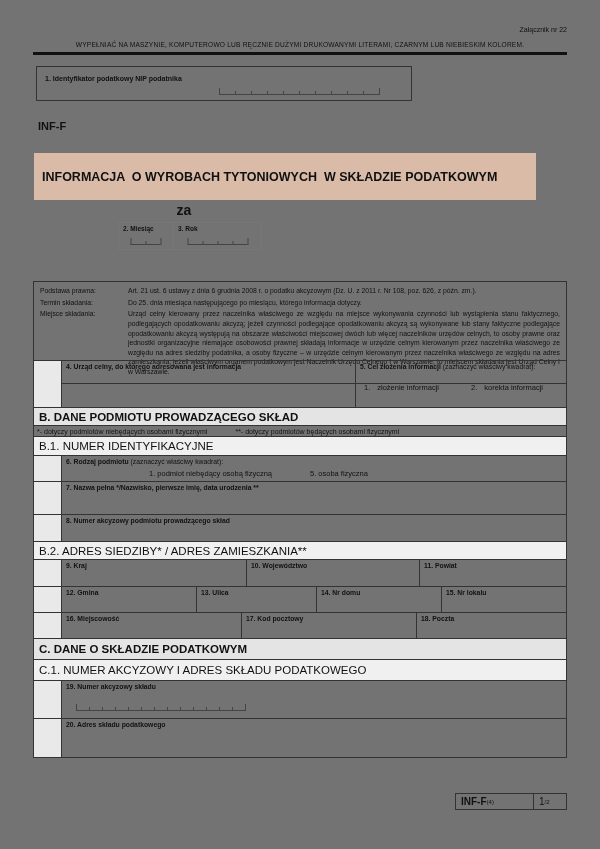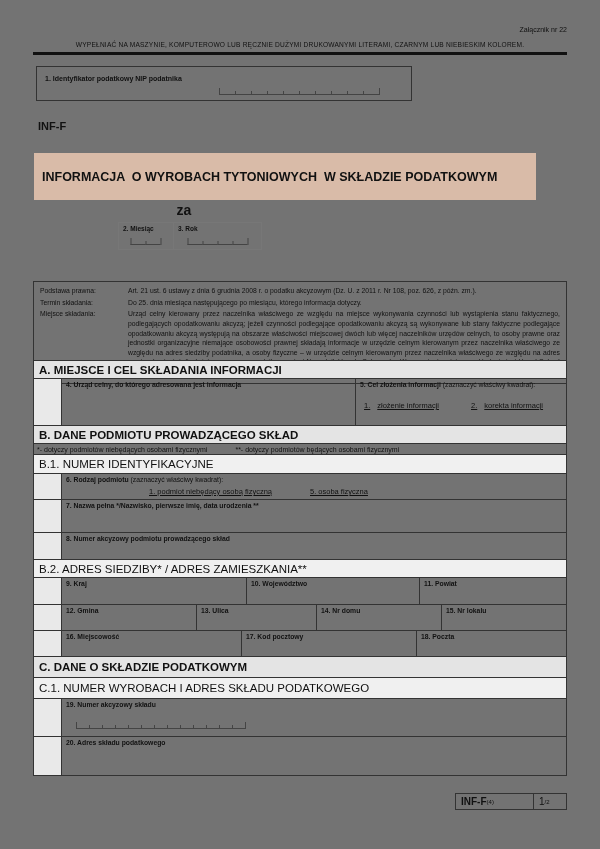--- a/index.html
+++ b/index.html
@@ -41,21 +41,21 @@
   .band.main{background:#e4e4e4;font-size:11.5px;font-weight:bold;}
   .band.sub{background:#f0f0f0;font-size:11.5px;font-weight:normal;}
   .frow{display:flex;box-sizing:border-box;border-bottom:1px solid #333;}
   .gutter{flex:0 0 27px;background:#e9e9e9;border-right:1px solid #333;}
   .fbox{position:relative;box-sizing:border-box;border-right:1px solid #333;}
   .fbox:last-child{border-right:none;}
   .flabel{position:absolute;top:2px;left:4px;font-size:6.8px;font-weight:bold;white-space:nowrap;}
   .fhint{font-weight:normal;}
   .footnotes{box-sizing:border-box;border-bottom:1px solid #333;font-size:7px;display:flex;align-items:center;padding-left:3px;}
   .footnotes span{margin-right:28px;}
-  .option{position:absolute;font-size:7.5px;white-space:nowrap;text-decoration:underline;}
+  .option{position:absolute;font-size:7.5px;white-space:nowrap;}
   .opt-num{margin-right:7px;}
 
   
   .ruler{display:inline-flex;align-items:flex-end;height:7px;border-right:1px solid #444;}
   .ruler .ruler-cell{box-sizing:border-box;height:4px;border-left:1px solid #444;border-bottom:1px solid #444;}
   .ruler .ruler-cell:first-child{height:7px;}
   .ruler.w16 .ruler-cell{width:16px;}
   .ruler.w15 .ruler-cell{width:15px;}
   .ruler.w13 .ruler-cell{width:13px;}
   .ruler-abs{position:absolute;}
@@ -129,23 +129,20 @@
       <div class="legal-text">Do 25. dnia miesiąca następującego  po miesiącu, którego informacja dotyczy.</div>
     </div>
     <div class="legal-row">
       <div class="legal-label">Miejsce składania:</div>
       <div class="legal-text">Urząd celny kierowany przez naczelnika właściwego ze względu na miejsce wykonywania czynności lub wystąpienia stanu faktycznego, podlegających opodatkowaniu akcyzą; jeżeli czynności podlegające opodatkowaniu akcyzą są wykonywane lub stany faktyczne podlegające opodatkowaniu akcyzą występują na obszarze właściwości miejscowej dwóch lub więcej naczelników urzędów celnych, to osoby prawne oraz jednostki organizacyjne niemające osobowości prawnej składają informacje w urzędzie celnym kierowanym przez naczelnika właściwego ze względu na adres siedziby podatnika, a osoby fizyczne – w urzędzie celnym kierowanym przez naczelnika właściwego ze względu na adres zamieszkania; jeżeli właściwym organem podatkowym jest Naczelnik Urzędu Celnego I w Warszawie, to miejscem składania jest Urząd Celny I w Warszawie.</div>
     </div>
   </div>
 
   <div class="form-body">
 
-    <div class="band main" style="height:18px;">
-      <span>A. MIEJSCE I CEL SKŁADANIA INFORMACJI</span>
-    </div>
 
     <div class="frow" style="height:47px;">
       <div class="gutter"></div>
       <div class="fbox" style="flex:0 0 294px;">
         <div class="flabel">4. Urząd celny, do którego adresowana jest informacja</div>
       </div>
       <div class="fbox" style="flex:1;">
         <div class="flabel"><span>5. Cel złożenia informacji </span><span class="fhint">(zaznaczyć właściwy kwadrat):</span></div>
         <div class="option" style="top:22px;left:8px;">
           <span class="opt-num">1.</span><span>złożenie informacji</span>
@@ -240,21 +237,21 @@
       <div class="fbox" style="flex:1;">
         <div class="flabel">18. Poczta</div>
       </div>
     </div>
 
     <div class="band main" style="height:21px;">
       <span>C. DANE O SKŁADZIE PODATKOWYM</span>
     </div>
 
     <div class="band sub" style="height:21px;">
-      <span>C.1. NUMER WYROBACH I ADRES SKŁADU PODATKOWEGO</span>
+      <span>C.1. NUMER AKCYZOWY I ADRES SKŁADU PODATKOWEGO</span>
     </div>
 
     <div class="frow" style="height:38px;">
       <div class="gutter"></div>
       <div class="fbox" style="flex:1;">
         <div class="flabel">19. Numer akcyzowy składu</div>
         <div class="ruler ruler-abs w13" style="left:14px;top:23px;">
             <span class="ruler-cell"></span>
             <span class="ruler-cell"></span>
             <span class="ruler-cell"></span>

